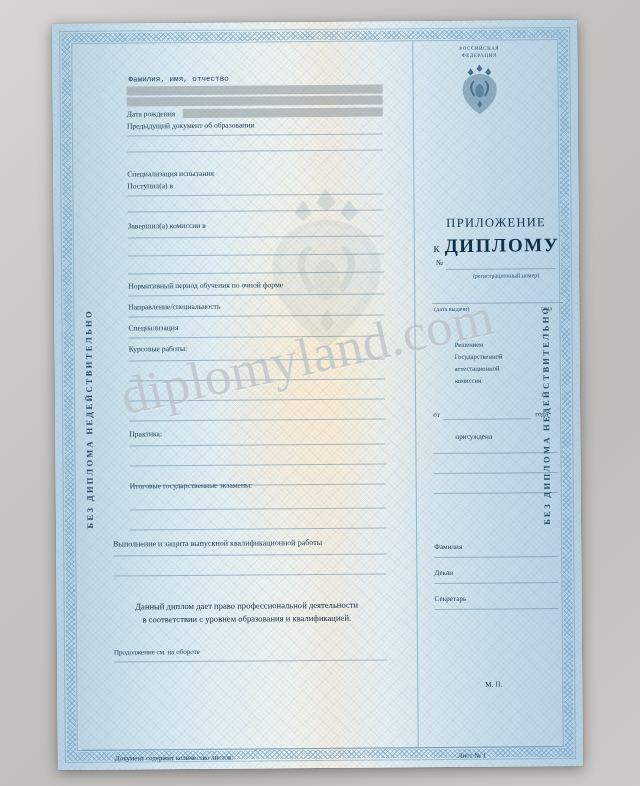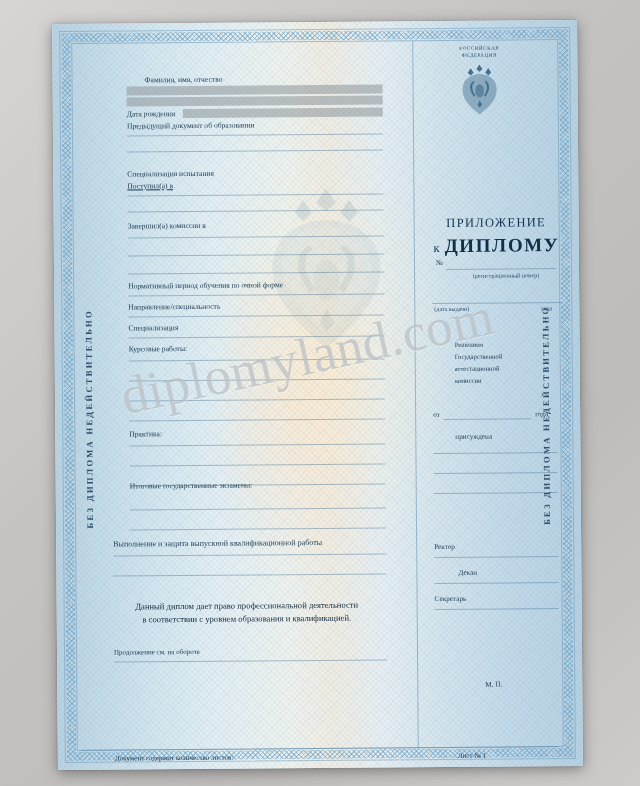--- a/index.html
+++ b/index.html
@@ -250,33 +250,33 @@
           <path d="M72 48 c5 2 8 7 8 13 c0 8 -5 14 -8 20 l-4 -3 c3 -5 7 -10 7 -17 c0 -5 -2 -9 -6 -11z"></path>
           <ellipse cx="60" cy="72" rx="9" ry="14" opacity="0.6"></ellipse>
           <path d="M60 92 l5 10 -5 6 -5 -6z"></path>
         </g>
       </svg>
     </div>
 
     <div class="side-text side-left">БЕЗ ДИПЛОМА НЕДЕЙСТВИТЕЛЬНО</div>
     <div class="side-text side-right">БЕЗ ДИПЛОМА НЕДЕЙСТВИТЕЛЬНО</div>
 
-    <div class="form-line" style="left:92px; top:52px;">Фамилия, имя, отчество</div>
+    <div class="form-line" style="left:76px; top:52px;font-family:Liberation Mono, monospace;">Фамилия, имя, отчество</div>
     <div class="grayband" style="left:74px; top:63px; width:256px;"></div>
     <div class="grayband" style="left:74px; top:74px; width:256px;"></div>
 
     <div class="form-line" style="left:74px; top:86px;">Дата рождения</div>
     <div class="grayband" style="left:130px; top:86px; width:200px;"></div>
 
     <div class="form-line" style="left:74px; top:98px;">Предыдущий документ об образовании</div>
     <div class="rule" style="left:74px; top:112px; width:256px;"></div>
     <div class="rule" style="left:74px; top:128px; width:256px;"></div>
 
     <div class="form-line" style="left:74px; top:146px;">Специализация испытания</div>
-    <div class="form-line" style="left:74px; top:158px;text-decoration:underline;">Поступил(а) в</div>
+    <div class="form-line" style="left:74px; top:158px;">Поступил(а) в</div>
     <div class="rule" style="left:74px; top:172px; width:256px;"></div>
     <div class="rule" style="left:74px; top:188px; width:256px;"></div>
 
     <div class="form-line" style="left:74px; top:198px;">Завершил(а) комиссии в</div>
     <div class="rule" style="left:74px; top:214px; width:256px;"></div>
     <div class="rule" style="left:74px; top:232px; width:256px;"></div>
     <div class="rule" style="left:74px; top:250px; width:256px;"></div>
 
     <div class="form-line" style="left:74px; top:258px;">Нормативный период обучения по очной форме</div>
     <div class="rule" style="left:74px; top:272px; width:256px;"></div>
@@ -361,24 +361,24 @@
 
     <div class="rcol-text" style="left:378px; top:390px;">от</div>
     <div class="rule" style="left:388px; top:398px; width:88px;"></div>
     <div class="rcol-text" style="left:480px; top:390px;">года</div>
 
     <div class="rcol-text" style="left:400px; top:412px;">присуждена</div>
     <div class="rule" style="left:378px; top:432px; width:124px;"></div>
     <div class="rule" style="left:378px; top:452px; width:124px;"></div>
     <div class="rule" style="left:378px; top:472px; width:124px;"></div>
 
-    <div class="rcol-text" style="left:378px; top:522px;">Ректор</div>
+    <div class="rcol-text" style="left:378px; top:522px;">Фамилия</div>
     <div class="rule" style="left:378px; top:536px; width:124px;"></div>
 
-    <div class="rcol-text" style="left:378px; top:548px;margin-left:24px;">Декан</div>
+    <div class="rcol-text" style="left:378px; top:548px;">Декан</div>
     <div class="rule" style="left:378px; top:562px; width:124px;"></div>
 
     <div class="rcol-text" style="left:378px; top:574px;">Секретарь</div>
     <div class="rule" style="left:378px; top:588px; width:124px;"></div>
 
     <div class="rcol-text" style="left:428px; top:660px;">М. П.</div>
 
     <div class="sitemark">diplomyland.com</div>
   </div>
 </div>

